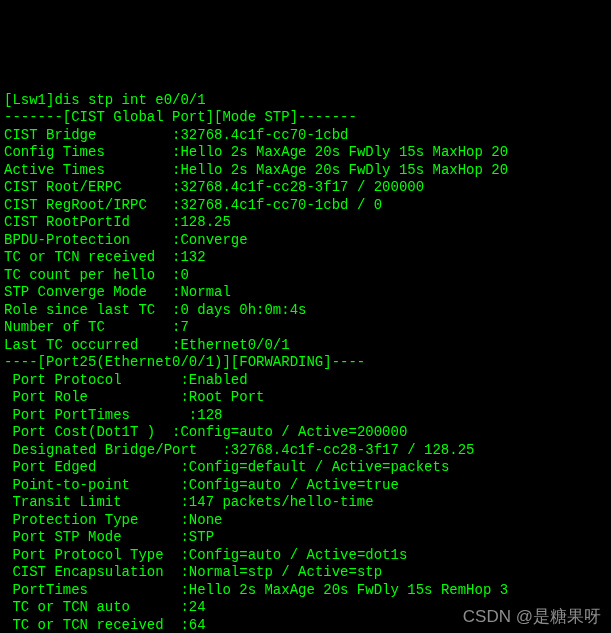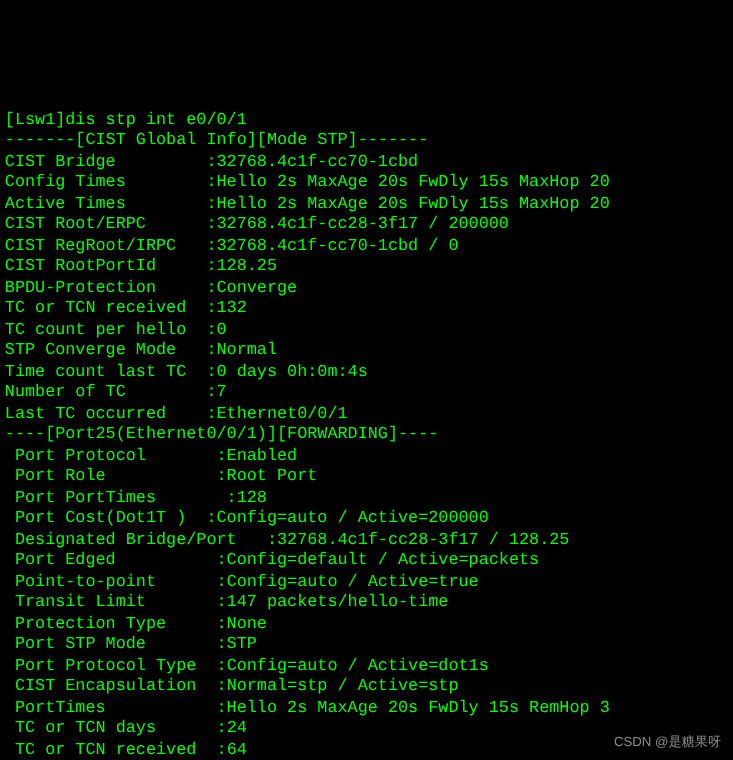--- a/index.html
+++ b/index.html
@@ -15,60 +15,60 @@
     box-sizing: border-box;
     white-space: pre;
     overflow: hidden;
   }
   .watermark {
     position: absolute;
     bottom: 6px;
     right: 10px;
     color: #b0b0b0;
     font-family: sans-serif;
-    font-size: 11px;
+    font-size: 17px;
     opacity: 0.8;
   }
 </style>
 </head>
 <body>
 
 
 
 <div>
 <span>[Lsw1]dis stp int e0/0/1</span>
-<span>-------[CIST Global Info][Mode STP]-------</span>
+<span>-------[CIST Global Port][Mode STP]-------</span>
 <span><span>CIST Bridge</span>         <span>:32768.4c1f-cc70-1cbd</span></span>
 <span><span>Config Times</span>        <span>:Hello 2s MaxAge 20s FwDly 15s MaxHop 20</span></span>
 <span><span>Active Times</span>        <span>:Hello 2s MaxAge 20s FwDly 15s MaxHop 20</span></span>
 <span><span>CIST Root/ERPC</span>      <span>:32768.4c1f-cc28-3f17 / 200000</span></span>
 <span><span>CIST RegRoot/IRPC</span>   <span>:32768.4c1f-cc70-1cbd / 0</span></span>
 <span><span>CIST RootPortId</span>     <span>:128.25</span></span>
 <span><span>BPDU-Protection</span>     <span>:Converge</span></span>
 <span><span>TC or TCN received</span>  <span>:132</span></span>
 <span><span>TC count per hello</span>  <span>:0</span></span>
 <span><span>STP Converge Mode</span>   <span>:Normal</span></span>
-<span><span>Time count last TC</span>  <span>:0 days 0h:0m:4s</span></span>
+<span><span>Role since last TC</span>  <span>:0 days 0h:0m:4s</span></span>
 <span><span>Number of TC</span>        <span>:7</span></span>
 <span><span>Last TC occurred</span>    <span>:Ethernet0/0/1</span></span>
 <span>----[Port25(Ethernet0/0/1)][FORWARDING]----</span>
 <span><span> Port Protocol</span>       <span>:Enabled</span></span>
 <span><span> Port Role</span>           <span>:Root Port</span></span>
 <span><span> Port PortTimes</span>       <span>:128</span></span>
 <span><span> Port Cost(Dot1T )</span>  <span>:Config=auto / Active=200000</span></span>
 <span> Designated Bridge/Port   :32768.4c1f-cc28-3f17 / 128.25</span>
 <span><span> Port Edged</span>          <span>:Config=default / Active=packets</span></span>
 <span><span> Point-to-point</span>      <span>:Config=auto / Active=true</span></span>
 <span><span> Transit Limit</span>       <span>:147 packets/hello-time</span></span>
 <span><span> Protection Type</span>     <span>:None</span></span>
 <span><span> Port STP Mode</span>       <span>:STP</span></span>
 <span><span> Port Protocol Type</span>  <span>:Config=auto / Active=dot1s</span></span>
 <span><span> CIST Encapsulation</span>  <span>:Normal=stp / Active=stp</span></span>
 <span><span> PortTimes</span>           <span>:Hello 2s MaxAge 20s FwDly 15s RemHop 3</span></span>
-<span><span> TC or TCN days</span>      <span>:24</span></span>
+<span><span> TC or TCN auto</span>      <span>:24</span></span>
 <span><span> TC or TCN received</span>  <span>:64</span></span>
 
 
 
 </div>
 
 <div class="watermark">CSDN @是糖果呀</div>
 
 
 

